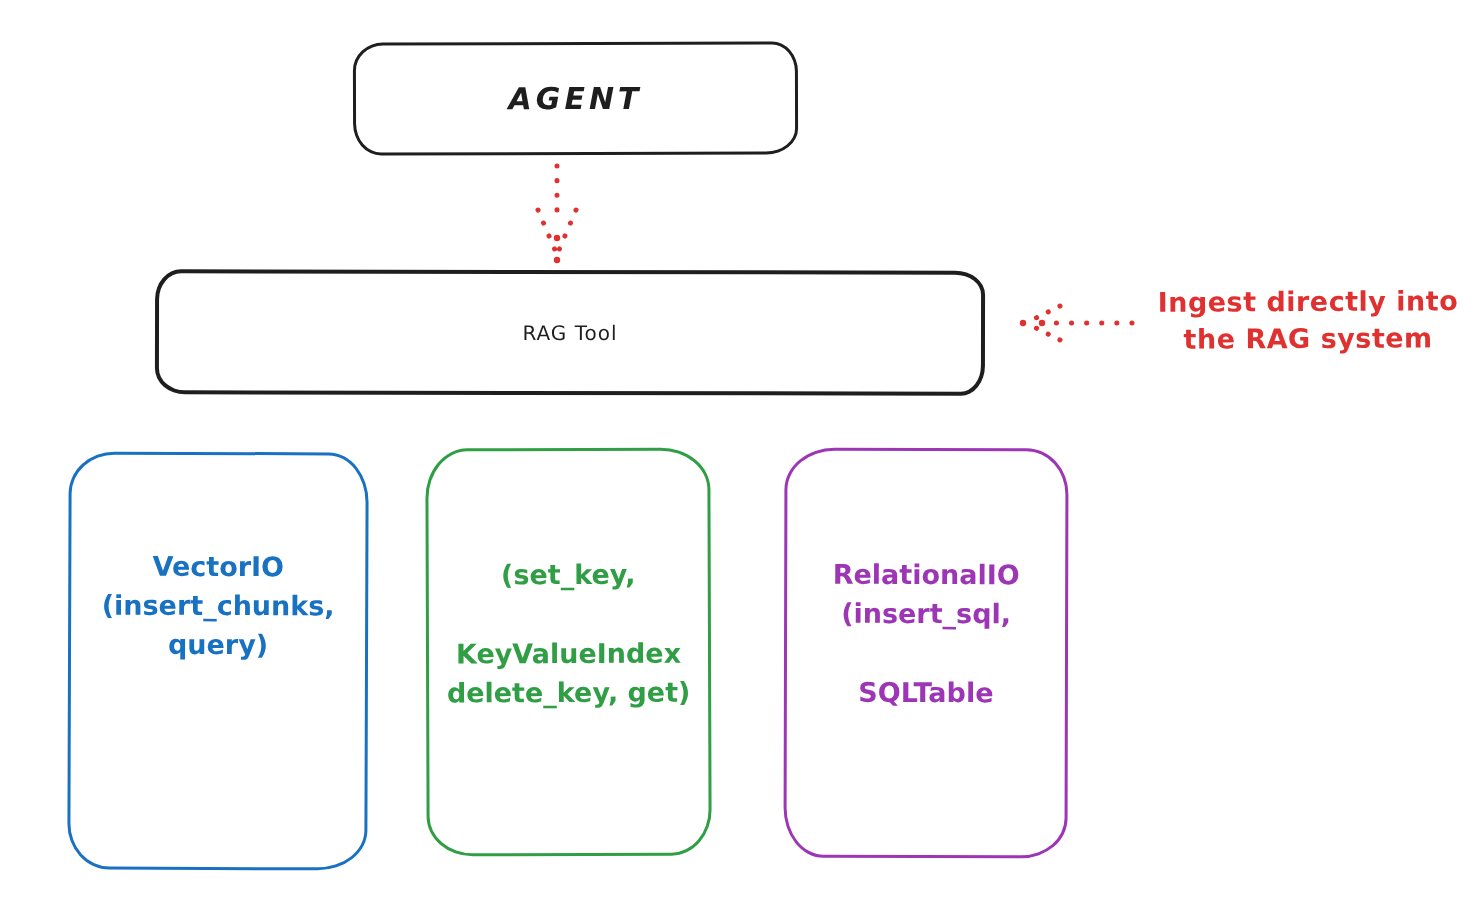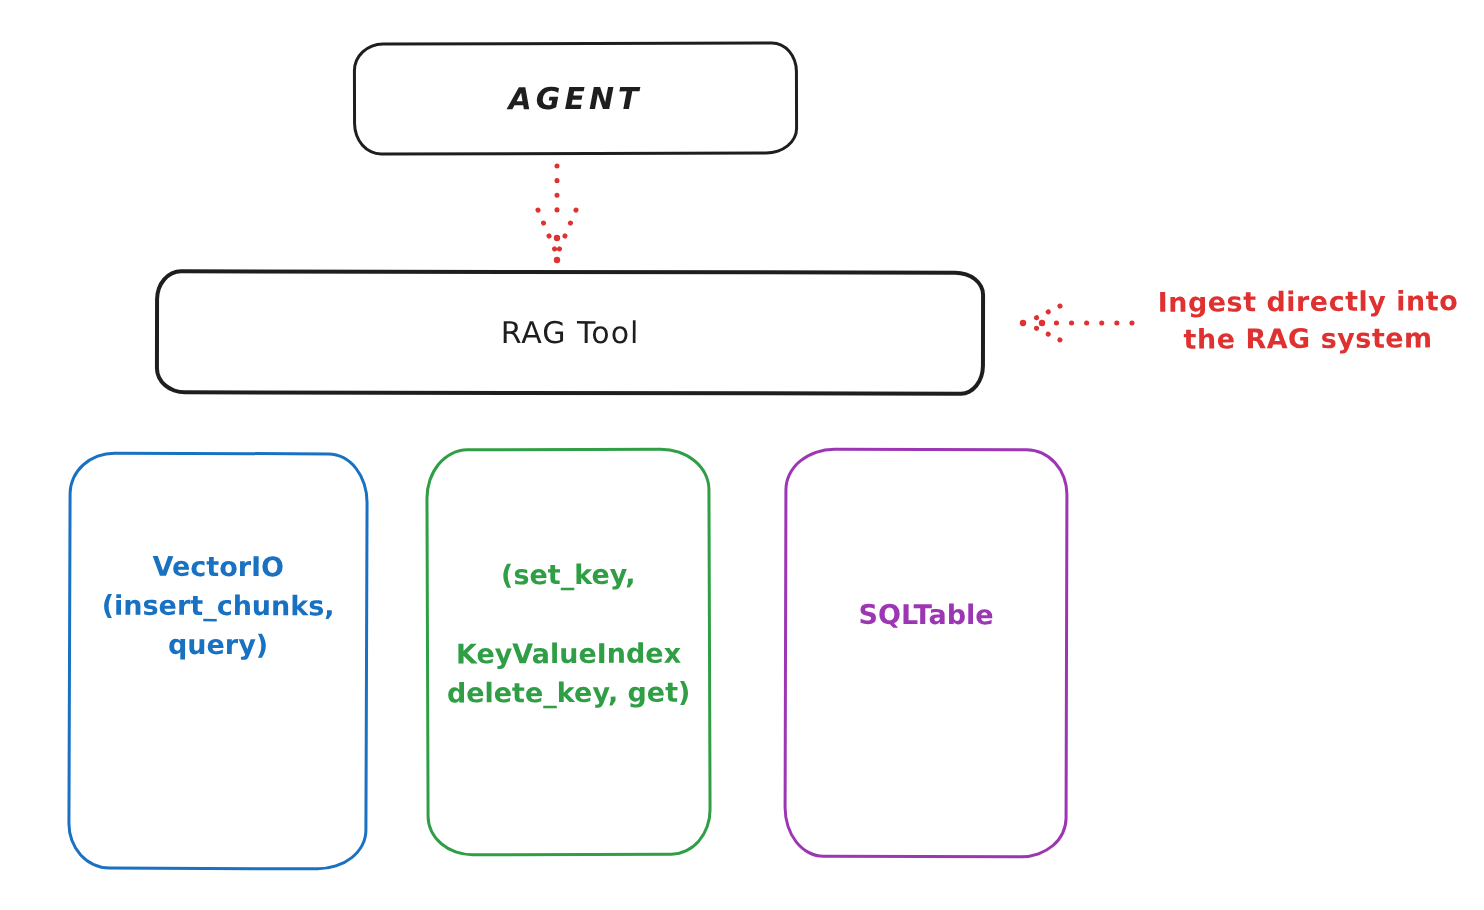--- a/index.html
+++ b/index.html
@@ -43,21 +43,21 @@
   
   .rag-box {
     left: 155px; top: 270px;
     width: 830px; height: 125px;
     border: 4px solid #1e1e1e;
     border-radius: 26px 30px 24px 30px / 30px 24px 30px 26px;
     transform: rotate(0.1deg);
   }
   .rag-label {
     color: #1e1e1e;
-    font-size: 30px;
+    font-size: 20px;
     font-weight: 500;
     letter-spacing: 1px;
   }
   
   .annotation {
     position: absolute;
     left: 1140px; top: 283px;
     width: 336px;
     text-align: center;
     color: #e03131;
@@ -158,16 +158,18 @@
     <div class="store-line">query)</div>
   </div>
 
   <div class="store store-keyvalue">
     <div class="store-line">(set_key,</div>
     <div class="store-line index-label">KeyValueIndex</div>
     <div class="store-line">delete_key, get)</div>
   </div>
 
   <div class="store store-relational">
+    <div class="store-line">RelationalIO</div>
+    <div class="store-line">(insert_sql,</div>
     <div class="store-line index-label">SQLTable</div>
   </div>
 
 </div>
 
 </body></html>

